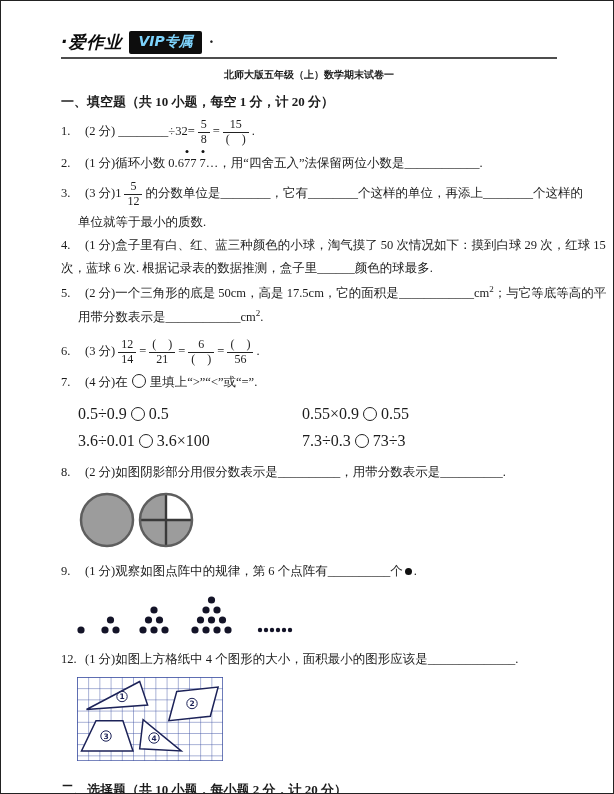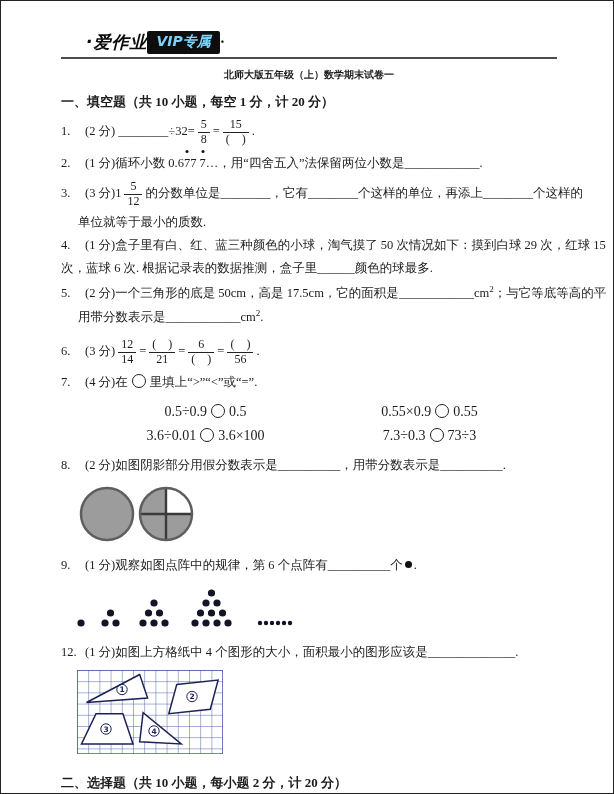--- a/index.html
+++ b/index.html
@@ -3,21 +3,21 @@
 <meta charset="utf-8">
 <style>
   html,body{margin:0;padding:0;background:#e8e8e8;}
   .page{
     position:relative;width:614px;height:794px;box-sizing:border-box;
     background:#ffffff;border:1px solid #222;margin:0 auto;overflow:hidden;
     font-family:"Liberation Serif","DejaVu Serif",serif;color:#1c1c1c;
   }
   .content{padding:30px 56px 0 60px;}
   
-  .logo-row{display:flex;align-items:center;gap:0;margin-left:25px;height:22px;}
+  .logo-row{display:flex;align-items:center;gap:7px;margin-left:0;height:22px;}
   .logo-brand{font-family:"DejaVu Sans","Liberation Sans",sans-serif;font-weight:bold;font-style:italic;font-size:17px;color:#0b0b0b;letter-spacing:1px;}
   .logo-badge{font-family:"DejaVu Sans","Liberation Sans",sans-serif;font-weight:bold;font-style:italic;font-size:14px;background:#0d0d0d;color:#7dd3fc;padding:2px 9px 3px 9px;border-radius:2px;}
   .logo-tail{font-weight:bold;font-size:16px;}
   .rule{border-bottom:2px solid #4d4d4d;margin-top:4px;}
   .title{text-align:center;font-family:"DejaVu Sans","Liberation Sans",sans-serif;font-weight:bold;font-size:10px;margin:9px 0 4px 0;}
   .sec{font-family:Liberation Serif, serif;font-weight:bold;font-size:13px;margin:11px 0 4px 0;}
   .sec2{margin-top:12px;}
   
   .q{font-size:12.5px;line-height:1.55;margin:7px 0;white-space:nowrap;}
   .tight{margin:4px 0;}
@@ -26,21 +26,21 @@
   .cont{margin-top:2px;}
   
   .frac{display:inline-block;vertical-align:middle;text-align:center;margin:0 3px;line-height:1.15;font-size:12px;}
   .fn{display:block;border-bottom:1px solid #222;padding:0 3px;}
   .fd{display:block;padding:0 3px;}
   
   .rdot{position:relative;display:inline-block;}
   .rdot::after{content:"";position:absolute;left:50%;top:-4px;width:3px;height:3px;border-radius:50%;background:#111;transform:translateX(-50%);}
   
   .ring{display:inline-block;width:12px;height:12px;border:1px solid #222;border-radius:50%;vertical-align:-2px;margin:0 4px;}
-  .cmp{padding-left:17px;font-size:14px;line-height:1.7;white-space:nowrap;text-align:center;}
+  .cmp{padding-left:17px;font-size:16px;line-height:1.7;white-space:nowrap;}
   .cmp-cell{display:inline-block;width:224px;}
   
   .bdot{display:inline-block;width:7px;height:7px;background:#111;border-radius:50%;vertical-align:middle;margin:0 2px 2px 2px;}
   .blank{letter-spacing:0;}
   .fig{margin:4px 0 4px 18px;}
   sup{font-size:9px;}
 </style>
 </head>
 <body>
 

